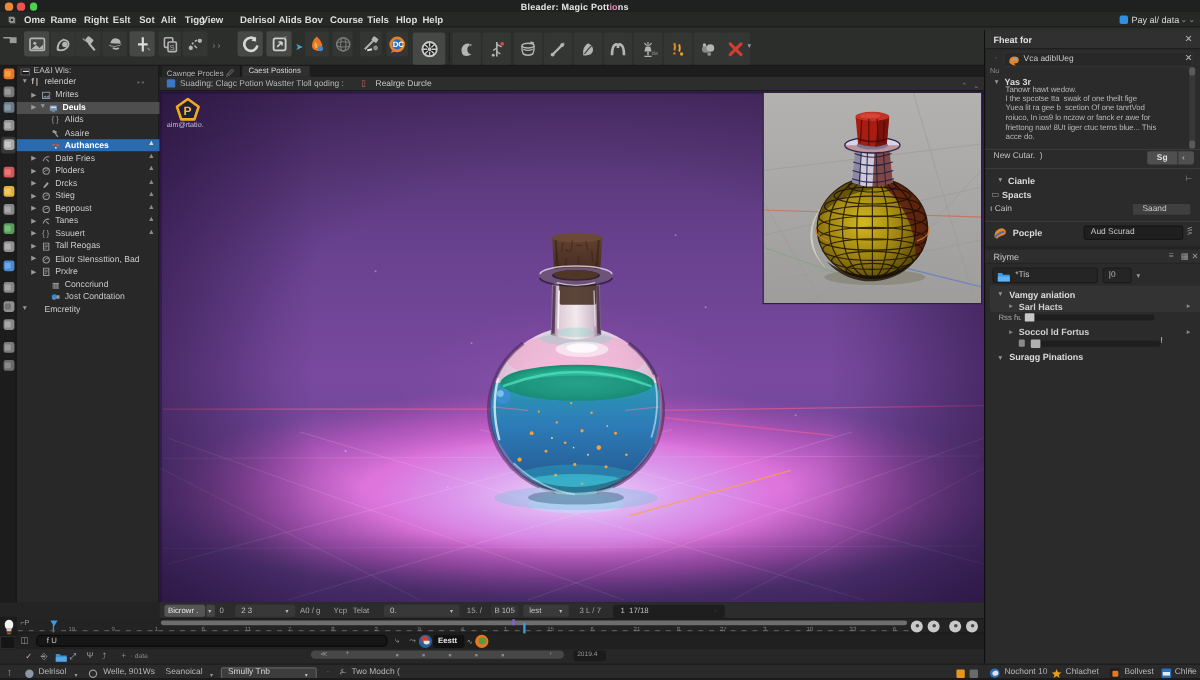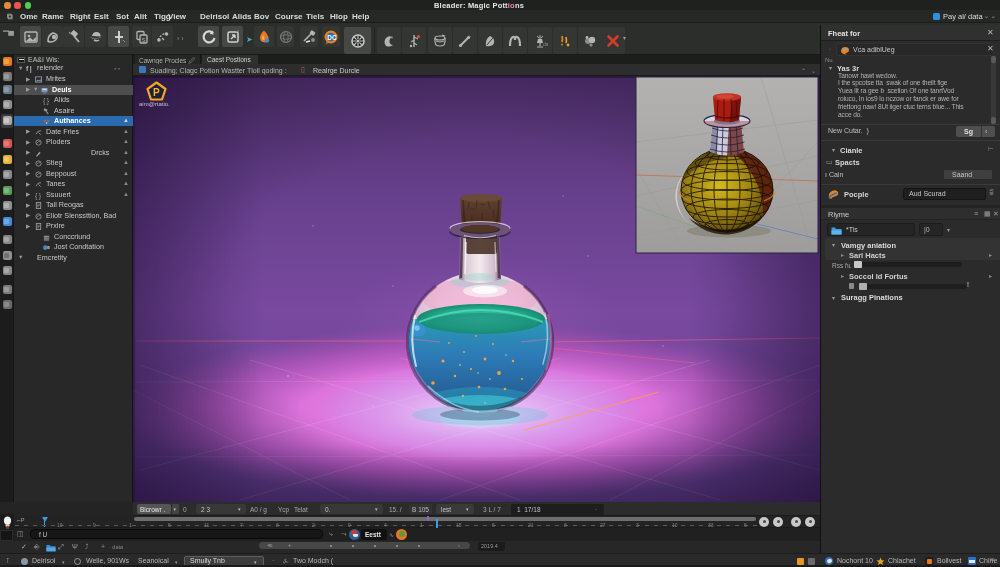--- a/index.html
+++ b/index.html
@@ -386,21 +386,21 @@
         <span class="tx" style="left:32px;color:#c9c9c9;font-weight:normal;">Ploders</span>
         <span class="rt">▲</span>
       </div>
   <div class="trow" style="top:92.5px;">
         <span class="ar" style="left:12px;">▶</span>
         <span style="position:absolute;left:21px;top:1px;">
           <svg class="ic" width="8" height="8" viewBox="0 0 8 8">
             <path d="M1,7 L5,2 L6.5,3.5 L2.5,7.5 Z" fill="#9a9a9a"></path>
           </svg>
         </span>
-        <span class="tx" style="left:32px;color:#c9c9c9;font-weight:normal;margin-left:45px;">Drcks</span>
+        <span class="tx" style="left:32px;color:#c9c9c9;font-weight:normal;">Drcks</span>
         <span class="rt">▲</span>
       </div>
   <div class="trow" style="top:103.0px;">
         <span class="ar" style="left:12px;">▶</span>
         <span style="position:absolute;left:21px;top:1px;">
           <svg class="ic" width="8" height="8" viewBox="0 0 8 8">
             <circle cx="4" cy="4" r="3" fill="none" stroke="#9a9a9a" stroke-width="1"></circle>
             <path d="M2,5 Q4,2 6,3" stroke="#9a9a9a" stroke-width="0.8" fill="none"></path>
           </svg>
         </span>

